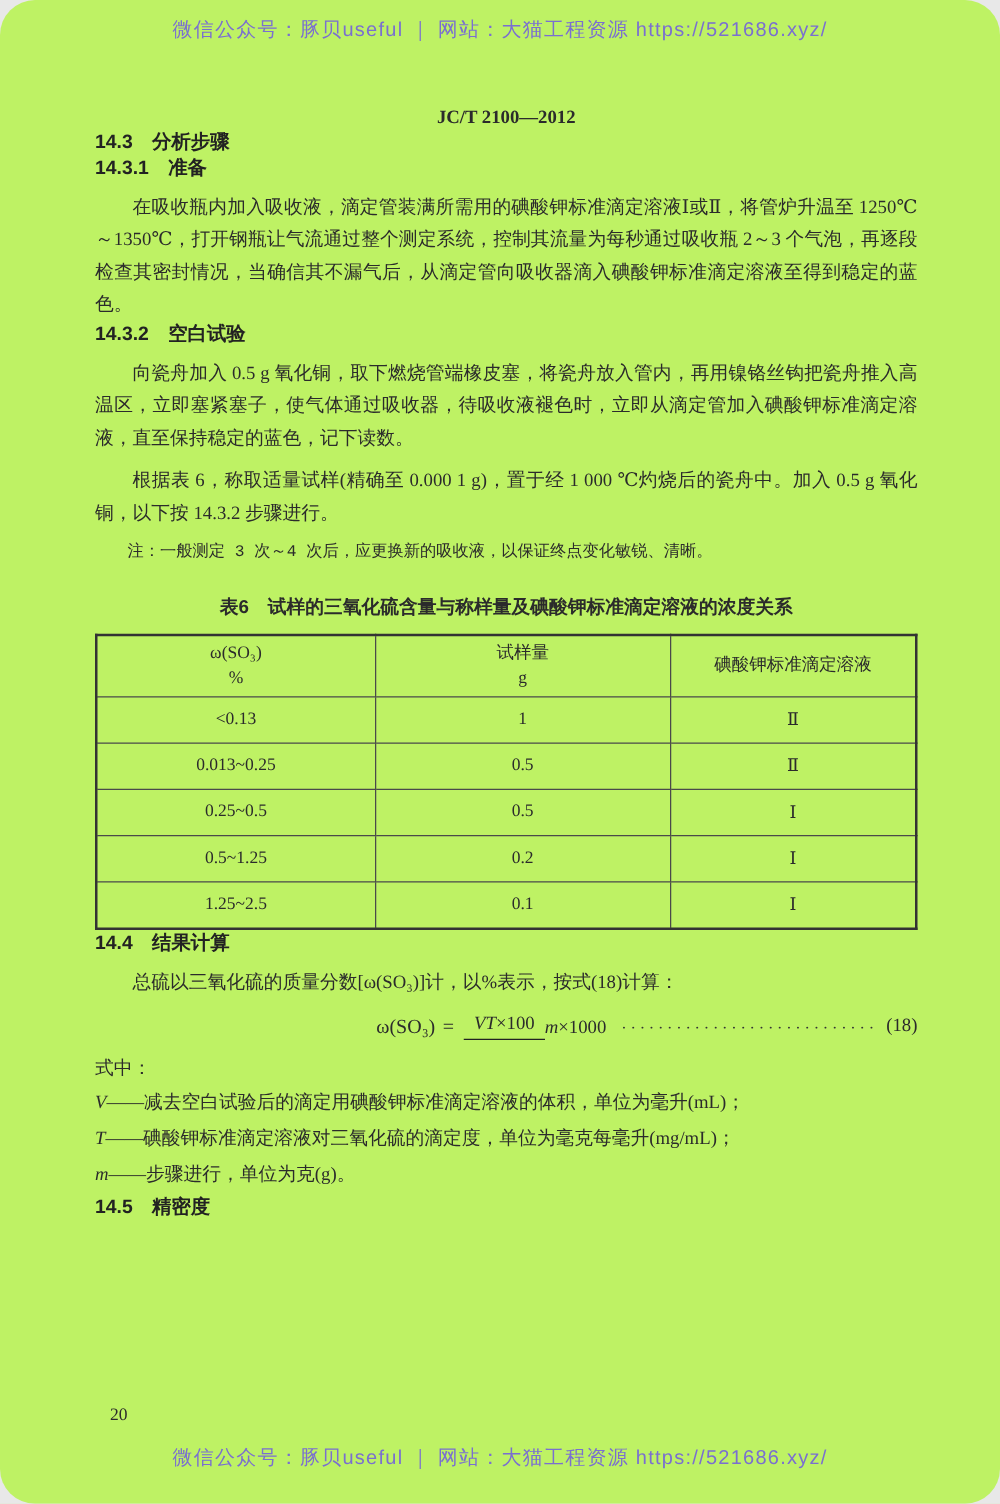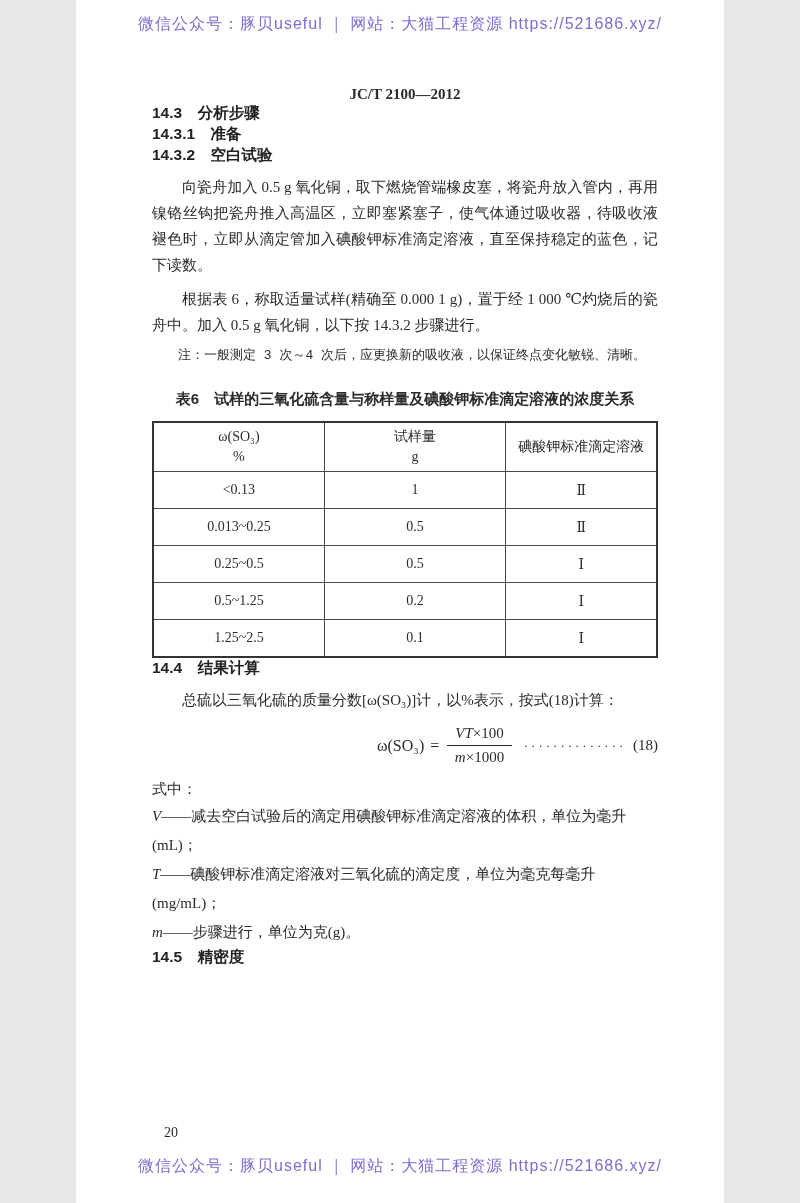--- a/index.html
+++ b/index.html
@@ -1,23 +1,24 @@
 <!DOCTYPE html>
 <html><head>
 <meta charset="utf-8">
 <style>
   html,body{margin:0;padding:0;background:#e8e8e8;}
   .page{
     position:relative;
-    width:648px;height:1203px;
+    width:800px;height:1203px;
     margin:0 auto;
-    background:#ffffff;
+    background:#bef264;
     overflow:hidden;
     font-family:"Liberation Serif","DejaVu Serif",serif;
     color:#2b2b2b;
+    border-radius:28px;
   }
   .watermark{
     position:absolute;left:0;right:0;
     text-align:center;
     color:#7a6fd0;
     font-family:"Liberation Sans","DejaVu Sans",sans-serif;
     font-size:16px;
     letter-spacing:1px;
   }
   .watermark.top{top:14px;}
@@ -68,21 +69,21 @@
   .col1{width:34%;}.col2{width:36%;}.col3{width:30%;}
   .hdr-line{display:block;}
   .sec-144{margin-top:20px;}
   .formula-row{
     display:flex;align-items:center;
     margin:12px 0 10px 0;
     padding-left:225px;
     font-size:16px;
   }
   .frac{
-    display:inline-flex;flex-direction:column;
+    display:inline-flex;flex-direction:row;
     text-align:center;margin-left:8px;
     font-size:15px;
   }
   .frac .num{border-bottom:1px solid #222;padding:0 8px 3px 8px;}
   .frac .den{padding-top:3px;}
   .var{font-style:italic;}
   .dots{
     flex:1;overflow:hidden;white-space:nowrap;
     letter-spacing:3px;font-size:13px;color:#333;
     margin:0 6px 0 12px;
@@ -103,20 +104,21 @@
 
   <div class="watermark top">微信公众号：豚贝useful ｜ 网站：大猫工程资源 https://521686.xyz/</div>
 
   <div class="content">
 
     <div class="doc-number">JC/T 2100—2012</div>
 
     <h2 class="sec h-143">14.3　分析步骤</h2>
 
     <h3 class="sec h-sub">14.3.1　准备</h3>
+    <p class="body">在吸收瓶内加入吸收液，滴定管装满所需用的碘酸钾标准滴定溶液Ⅰ或Ⅱ，将管炉升温至 1250℃～1350℃，打开钢瓶让气流通过整个测定系统，控制其流量为每秒通过吸收瓶 2～3 个气泡，再逐段检查其密封情况，当确信其不漏气后，从滴定管向吸收器滴入碘酸钾标准滴定溶液至得到稳定的蓝色。</p>
 
     <h3 class="sec h-sub">14.3.2　空白试验</h3>
     <p class="body">向瓷舟加入 0.5 g 氧化铜，取下燃烧管端橡皮塞，将瓷舟放入管内，再用镍铬丝钩把瓷舟推入高温区，立即塞紧塞子，使气体通过吸收器，待吸收液褪色时，立即从滴定管加入碘酸钾标准滴定溶液，直至保持稳定的蓝色，记下读数。</p>
 
     <p class="body">根据表 6，称取适量试样(精确至 0.000 1 g)，置于经 1 000 ℃灼烧后的瓷舟中。加入 0.5 g 氧化铜，以下按 14.3.2 步骤进行。</p>
     <p class="note">注：一般测定 3 次～4 次后，应更换新的吸收液，以保证终点变化敏锐、清晰。</p>
 
     <div class="tbl-caption">表6　试样的三氧化硫含量与称样量及碘酸钾标准滴定溶液的浓度关系</div>
 
     <table class="t6">

